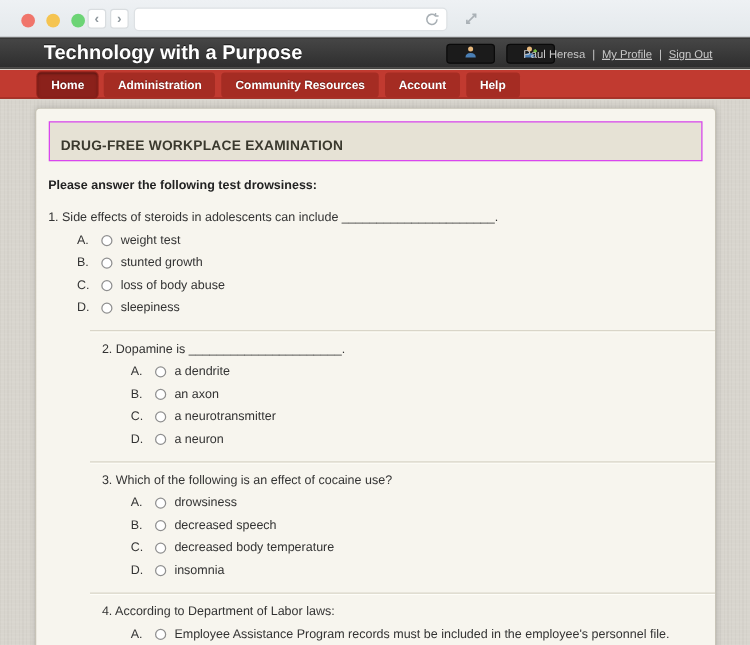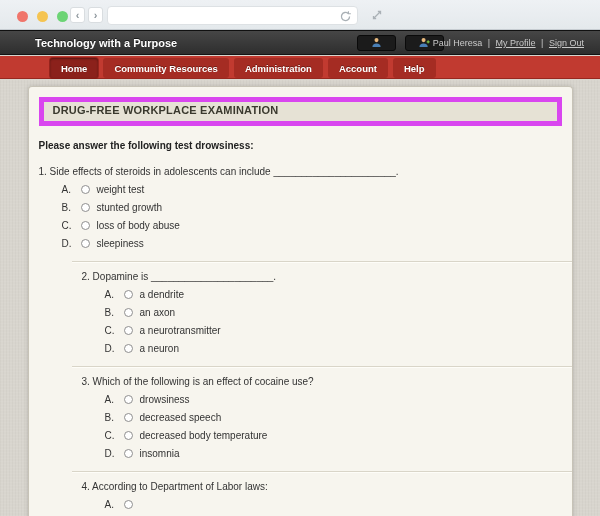--- a/index.html
+++ b/index.html
@@ -40,41 +40,41 @@
 
   
   .appheader {
     position: absolute; top: 30px; left: 0; width: 600px; height: 25px;
     background: linear-gradient(#464646, #2e2e2e);
     border-top: 1px solid #101010;
     border-bottom: 1px solid #141414;
   }
   .brand {
     position: absolute; left: 35px; top: 0; line-height: 24px;
-    color: #ffffff; font-size: 11px; font-weight: bold;
+    color: #ffffff; font-size: 16px; font-weight: bold;
     text-shadow: 0 -1px 0 rgba(0,0,0,0.6);
   }
   .user-btns { position: absolute; left: 357px; top: 4px; display: flex; gap: 9px; }
   .user-btn {
     width: 39px; height: 16px; background: #1b1b1b; border: 1px solid #0a0a0a;
     border-radius: 3px; display: flex; align-items: center; justify-content: center;
   }
   .account-links {
-    position: absolute; right: 16px; top: 0; line-height: 24px;
+    position: absolute; right: 30px; top: 0; line-height: 24px;
     color: #c9c9c9; font-size: 9px;
   }
   .account-links a { color: #c9c9c9; text-decoration: underline; }
   .account-links .sep { margin: 0 3px; text-decoration: none; }
 
   
   .rednav {
     position: absolute; top: 56px; left: 0; width: 600px; height: 23px;
     background: #c13a30; border-bottom: 1px solid #98271f;
   }
-  .tabs { position: absolute; left: 30px; top: 2px; display: flex; gap: 5px; margin-left: 20px; }
+  .tabs { position: absolute; left: 30px; top: 2px; display: flex; gap: 5px; }
   .tab {
     background: #a52c23; color: #fff; font-size: 9.5px; font-weight: bold;
     padding: 5px 11px 4px; border-radius: 3px; white-space: nowrap;
     text-shadow: 0 -1px 0 rgba(0,0,0,0.35); cursor: pointer;
   }
   .tab.active {
     background: #8b211b;
     box-shadow: inset 0 1px 2px rgba(0,0,0,0.35), 0 0 0 1px rgba(120,20,15,0.6);
   }
 
@@ -88,22 +88,22 @@
   }
   .panel {
     margin: 6px auto 0; width: 545px; min-height: 430px;
     background: #f7f5ee;
     border: 1px solid #c7c3b7; border-bottom: none;
     border-radius: 4px 4px 0 0;
     box-shadow: 0 0 5px rgba(0,0,0,0.14);
     overflow: hidden;
   }
   .title-bar {
-    margin: 10px 10px 0; background: #e6e2d5; border: 5px solid #d946ef;
-    padding: 2px 9px 5px; font-size: 11px; font-weight: bold; color: #3a392e;
+    margin: 10px 10px 0; background: #e6e2d5; border: 1px solid #d946ef;
+    padding: 13px 9px 5px; font-size: 11px; font-weight: bold; color: #3a392e;
     letter-spacing: 0.2px;
   }
   .instructions {
     margin: 14px 10px 6px; font-size: 10px; font-weight: bold; color: #222;
   }
   .question { padding: 9px 10px 11px; }
   .question + .question {
     border-top: 1px solid #d9d5c8;
     box-shadow: inset 0 1px 0 #fefdf8;
     margin-left: 43px;
@@ -172,22 +172,22 @@
     <span class="sep">|</span>
     <a href="#">My Profile</a>
     <span class="sep">|</span>
     <a href="#">Sign Out</a>
   </div>
 </div>
 
 <div class="rednav">
   <div class="tabs">
       <div class="tab active">Home</div>
+      <div class="tab">Administration</div>
       <div class="tab">Community Resources</div>
-      <div class="tab">Administration</div>
       <div class="tab">Account</div>
       <div class="tab">Help</div>
     </div>
 </div>
 
 <div class="page">
   <div class="panel">
     <div class="title-bar">DRUG-FREE WORKPLACE EXAMINATION</div>
     <div class="instructions">Please answer the following test drowsiness:</div>
     <div>
@@ -258,20 +258,21 @@
             <span class="opt-letter">D.</span>
             <span class="radio"></span>
             <span class="opt-label">insomnia</span>
           </div>
         </div>
         <div class="question">
           <div class="q-text">4. According to Department of Labor laws:</div>
           <div class="option">
             <span class="opt-letter">A.</span>
             <span class="radio"></span>
+            <span class="opt-label">Employee Assistance Program records must be included in the employee's personnel file.</span>
           </div>
           <div class="option">
             <span class="opt-letter">B.</span>
             <span class="radio"></span>
             <span class="opt-label">An Employee Assistance Program advisor must keep information regarding abuse confidential.</span>
           </div>
         </div>
       </div>
   </div>
 </div>

